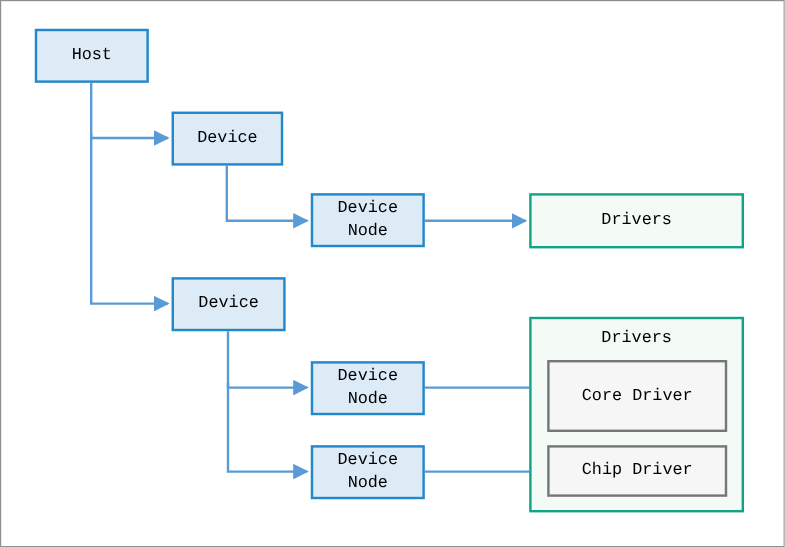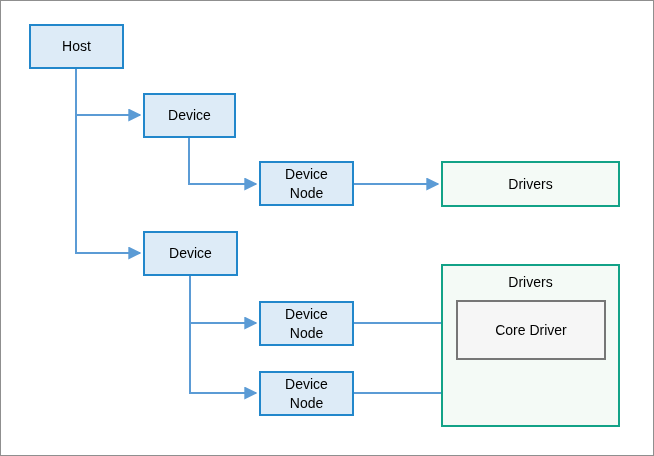--- a/index.html
+++ b/index.html
@@ -3,21 +3,21 @@
 <meta charset="utf-8">
 <style>
   html, body { margin: 0; padding: 0; background: #ffffff; }
   .canvas {
     position: relative;
     width: 654px;
     height: 456px;
     box-sizing: border-box;
     border: 1px solid var(--frame-border, #8f8f8f);
     background: #ffffff;
-    font-family: Liberation Sans, sans-serif;
+    font-family: Liberation Mono, monospace;
     color: var(--text, #000000);
     overflow: hidden;
   }
   .connectors {
     position: absolute;
     left: 0; top: 0;
     width: 654px; height: 456px;
     pointer-events: none;
   }
   .connectors polyline {
@@ -111,14 +111,17 @@
   </div>
 
   <div class="group" style="left:440px; top:263px; width:179px; height:163px">
     <span class="group-title">Drivers</span>
   </div>
 
   <div class="node gray" style="left:455px; top:299px; width:150px; height:60px">
     <span>Core Driver</span>
   </div>
 
+  <div class="node gray" style="left:455px; top:370px; width:150px; height:43px">
+    <span>Chip Driver</span>
+  </div>
 
 </div>
 
 </body></html>

